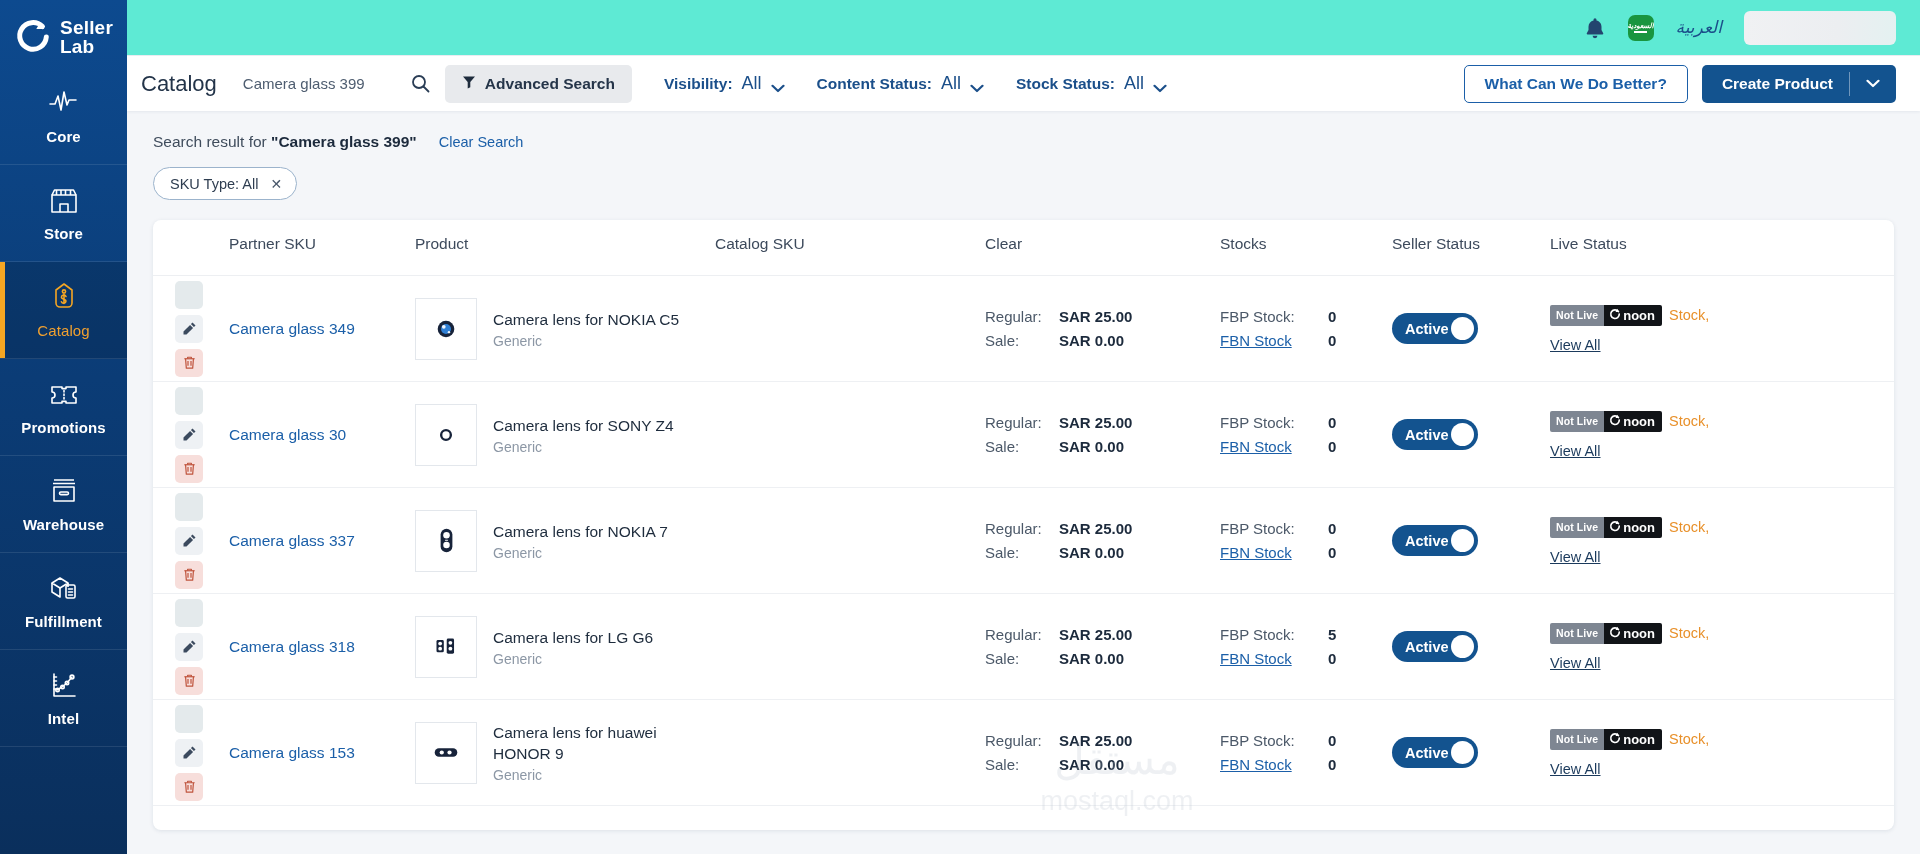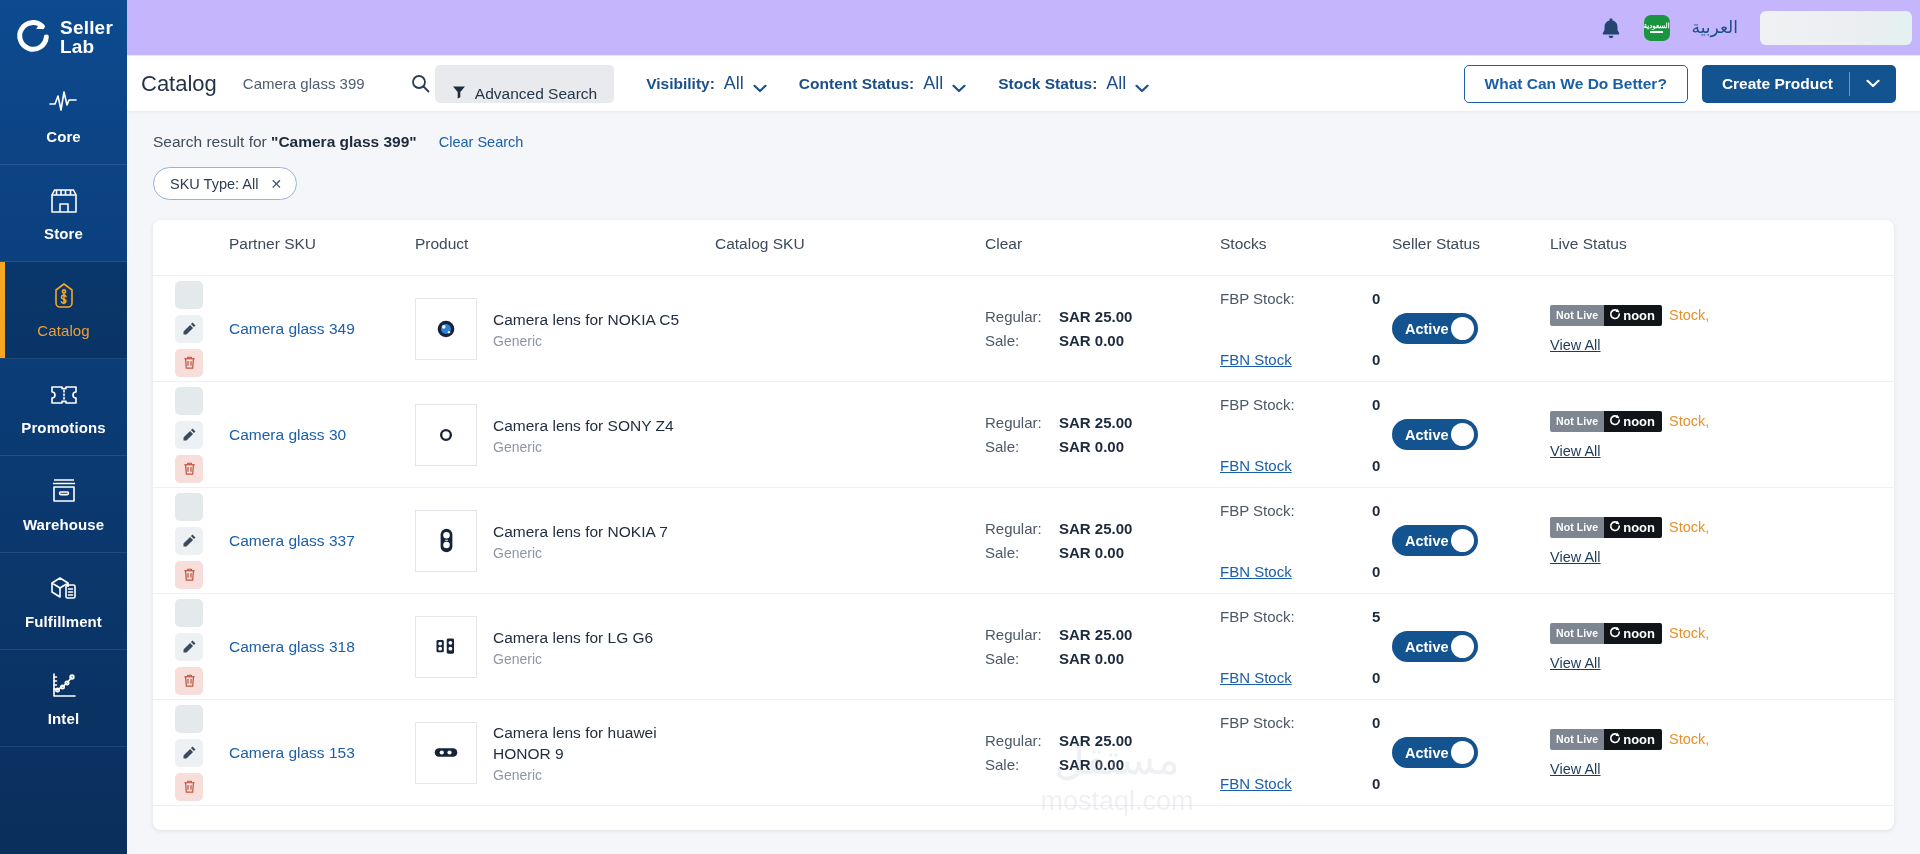--- a/index.html
+++ b/index.html
@@ -45,24 +45,24 @@
   .nav-item.active .lbl { color: #f0a030; font-weight: 400; }
   .nav-item.active::before {
     content: ""; position: absolute; left: 0; top: 0; bottom: 0;
     width: 5px; background: #f5a623;
   }
 
   
   #main { flex: 1 1 auto; height: 854px; position: relative; background: #f4f6f9; }
 
   #topbar {
-    height: 55px; background: #c4b5fd;
+    height: 55px; background: #5eead4;
     display: flex; align-items: center; justify-content: flex-end;
-    padding-right: 8px; gap: 22px;
-    position: relative; z-index: 3;
+    padding-right: 24px; gap: 22px;
+    position: relative; z-index: 3; font-style: italic;
   }
   #bell { width: 22px; height: 24px; cursor: pointer; }
   #flag {
     width: 26px; height: 26px; border-radius: 7px; background: #19953f;
     display: flex; align-items: center; justify-content: center;
     overflow: hidden; cursor: pointer;
   }
   #flag .fl-txt { color:#fff; font-size:7px; font-weight:700; line-height:7px; letter-spacing:-.3px; }
   #flag .fl-bar { width: 13px; height: 1.5px; background:#fff; margin-top:2px; }
   #lang {
@@ -87,24 +87,24 @@
     width: 196px; height: 36px; padding: 0 6px 0 4px;
   }
   #searchbox input {
     border: 0; outline: 0; background: transparent;
     font-family: "Liberation Sans", sans-serif;
     font-size: 15px; color: #4e5d70; width: 160px;
   }
   #searchbox input::placeholder { color: #97a4b4; }
   #search-ic { width: 19px; height: 19px; cursor: pointer; }
   #adv-search {
-    display: flex; align-items: flex-end; gap: 9px;
-    height: 38px; padding: 0 17px; 
+    display: flex; align-items: center; gap: 9px;
+    height: 38px; padding: 0 17px; margin-left: 10px;
     background: #e8eaed; border-radius: 5px; cursor: pointer;
-    font-size: 15.5px; color: #253549; font-weight: 400;
+    font-size: 15.5px; color: #253549; font-weight: 700;
   }
   .filter {
     display: flex; align-items: center; gap: 9px;
     margin-left: 32px; cursor: pointer; white-space: nowrap;
   }
   .filter .f-lbl { font-size: 15.5px; color: #1b4f8a; font-weight: 700; }
   .filter .f-val { font-size: 18px; color: #1b4f8a; font-weight: 400; }
   .filter .chev { width: 14px; height: 9px; }
   #toolbar-right { margin-left: auto; display: flex; align-items: center; gap: 14px; }
   #better-btn {
@@ -184,21 +184,21 @@
   }
   .prod-name { font-size: 15.5px; color: #1e2c3d; line-height: 21px; max-width: 215px; }
   .prod-brand { font-size: 14px; color: #8c97a5; margin-top: 3px; }
   .csku-ph {
     width: 176px; height: 38px; border-radius: 4px;
     background: linear-gradient(180deg,#f2f3f5 0%,#eceef1 100%);
   }
   .price-grid { display: grid; grid-template-columns: 74px auto; row-gap: 7px; }
   .p-lbl { font-size: 15px; color: #4b5868; }
   .p-val { font-size: 15px; color: #1c2a3c; font-weight: 700; }
-  .stock-grid { display: grid; grid-template-columns: 108px auto; row-gap: 7px; gap: 44px; }
+  .stock-grid { display: grid; grid-template-columns: 108px auto; row-gap: 7px; }
   .s-lbl { font-size: 15px; color: #4b5868; }
   .s-link { font-size: 15px; color: #1b5fa8; text-decoration: underline; cursor: pointer; }
   .s-val { font-size: 15px; color: #1c2a3c; font-weight: 700; }
   .toggle {
     width: 86px; height: 31px; border-radius: 16px; background: #13538f;
     display: flex; align-items: center; justify-content: space-between;
     padding: 0 4px 0 13px; cursor: pointer;
   }
   .toggle .t-lbl { color: #fff; font-size: 14.5px; font-weight: 700; }
   .toggle .knob { width: 23px; height: 23px; border-radius: 50%; background: #fff; }

